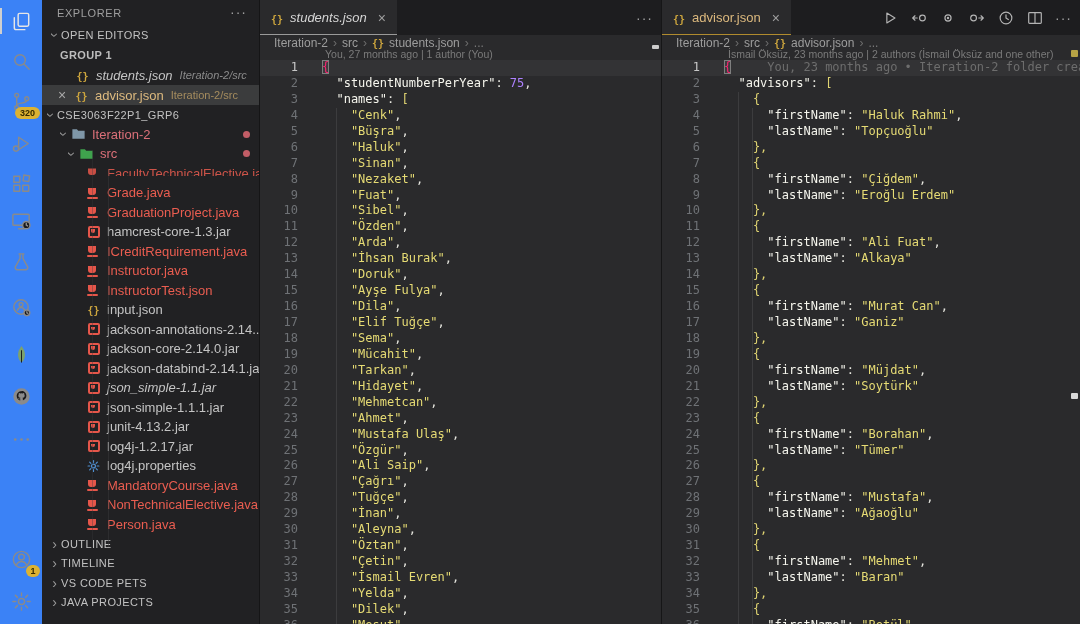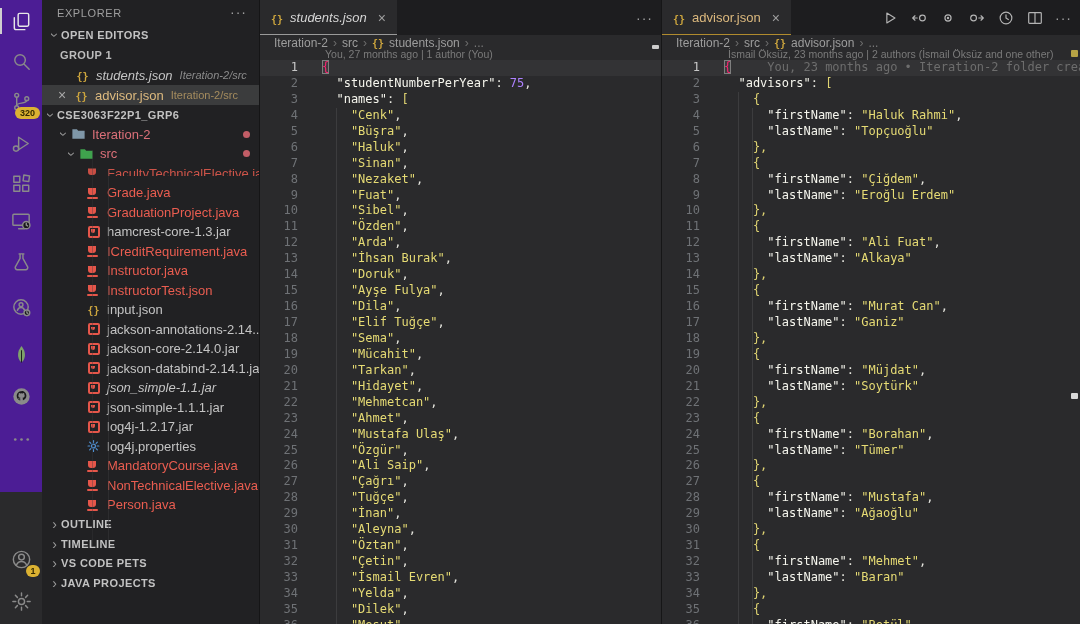--- a/index.html
+++ b/index.html
@@ -1,39 +1,39 @@
 <!DOCTYPE html>
 <html><head>
 <meta charset="utf-8">
 <style>
   html,body{margin:0;padding:0}
   body{width:1080px;height:624px;position:relative;overflow:hidden;background:#2a2a2c;
        font-family:"Liberation Sans",sans-serif;color:#c6c6c6;-webkit-font-smoothing:antialiased}
 
   
-  #activitybar{position:absolute;left:0;top:0;width:42px;height:492px;background:#4c1d95;z-index:5}
+  #activitybar{position:absolute;left:0;top:0;width:42px;height:624px;background:#3b82f6;z-index:5}
   .ab-item{position:absolute;left:0;width:42px;height:38px;display:flex;align-items:center;justify-content:center;color:#8a8a8a}
   .ab-item.active{color:#e6e6e6}
   .ab-item.active::before{content:'';position:absolute;left:0;top:6px;bottom:6px;width:2px;background:#cfcfcf}
   .ab-item svg{width:23px;height:23px;fill:none;stroke:currentColor;stroke-width:1.5;stroke-linecap:round;stroke-linejoin:round}
   .ab-badge{position:absolute;right:2px;bottom:1px;background:#dcb232;color:#352a00;border-radius:9px;
             font-size:9px;font-weight:700;padding:1.5px 5px;line-height:1}
   .ab-badge.round{padding:1.5px 4.5px}
 
   
   #sidebar{position:absolute;left:42px;top:0;width:218px;height:624px;background:#212123;border-right:1px solid #151516;box-sizing:border-box}
   #side-title{position:absolute;top:0;left:0;right:0;height:25px;display:flex;align-items:center;padding-left:15px;
               font-size:11px;letter-spacing:.6px;color:#9f9f9f}
   .more-dots{position:absolute;right:12px;top:4px;color:#9f9f9f;font-size:14px;letter-spacing:1px;cursor:pointer}
   #side-body{position:absolute;top:25px;left:0;right:0;bottom:0;overflow:hidden}
   .srow{display:flex;align-items:center;height:20px;font-size:13px;color:#c4c4c4;position:relative;white-space:nowrap}
   .trow{height:19.5px}
   .srow .chev{width:13px;flex:none;color:#9a9a9a;font-size:14px;line-height:1;display:flex;justify-content:center}
   .chev.open{transform:rotate(90deg)}
-  .sec-head{font-weight:700;font-size:11px;color:#c2c2c2;letter-spacing:.4px}
+  .sec-head{font-weight:400;font-size:11px;color:#c2c2c2;letter-spacing:.4px}
   .grp{font-weight:700;font-size:11px;color:#bdbdbd;letter-spacing:.4px}
   .ico{width:17px;height:16px;flex:none;display:flex;align-items:center;justify-content:center;margin-right:5px}
   .ico-json::before{content:'{}';color:#cfa73e;font:700 10px "DejaVu Sans Mono",monospace}
   .ico-java{position:relative;width:13px;height:12px}
   .ico-java::before{content:'';position:absolute;left:1px;top:1px;width:8px;height:7px;background:#e5564a;border-radius:0 0 3px 3px}
   .ico-java::after{content:'';position:absolute;left:0;bottom:0;width:11px;height:2px;background:#e5564a;border-radius:1px}
   .ico-jar{box-sizing:border-box;width:12px;height:12px;border:2px solid #e5564a;border-radius:2px;position:relative}
   .ico-jar::after{content:'';position:absolute;left:1.5px;top:1.5px;width:4px;height:3.5px;background:#e5564a;border-radius:0 0 2px 2px}
   .err{color:#ea5d50}
   .fold{color:#dc7079}
@@ -300,20 +300,26 @@
         <span class="ico">
           <span class="ico-jar"></span>
         </span>
         <span class="">json_simple-1.1.jar</span>
       </div>
       <div class="srow trow" style="padding-left: 43px;">
         <span class="ico">
           <span class="ico-jar"></span>
         </span>
         <span class="">json-simple-1.1.1.jar</span>
+      </div>
+      <div class="srow trow" style="padding-left: 43px;">
+        <span class="ico">
+          <span class="ico-jar"></span>
+        </span>
+        <span class="">junit-4.13.2.jar</span>
       </div>
       <div class="srow trow" style="padding-left: 43px;">
         <span class="ico">
           <span class="ico-jar"></span>
         </span>
         <span class="">log4j-1.2.17.jar</span>
       </div>
       <div class="srow trow" style="padding-left: 43px;">
         <span class="ico">
           <svg class="fsvg" viewBox="0 0 16 16" fill="none" stroke="#4f8fd1" stroke-width="1.4" stroke-linecap="round">

